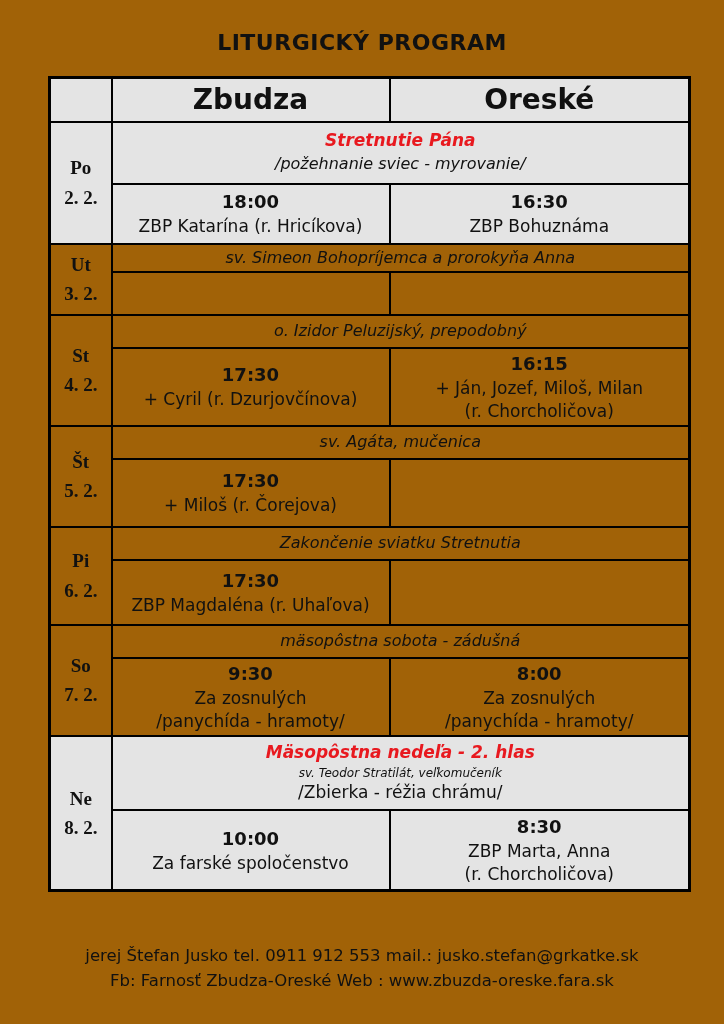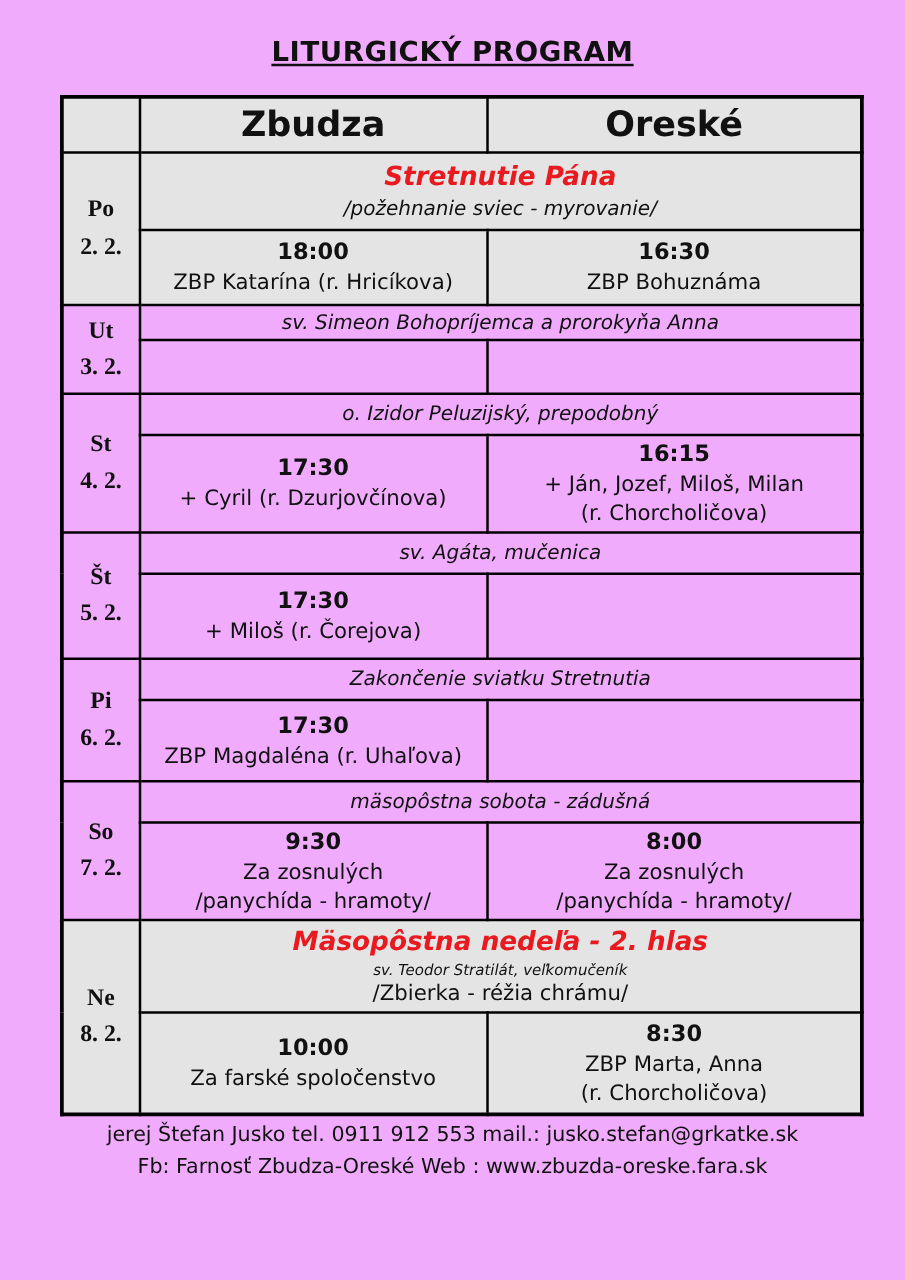--- a/index.html
+++ b/index.html
@@ -1,24 +1,23 @@
 <!DOCTYPE html>
 <html><head>
 <meta charset="utf-8">
 <style>
   html, body { margin: 0; padding: 0; background: #ffffff; }
   .page {
     position: relative;
     width: 724px;
     height: 1024px;
-    background: #f0abfc;
+    background: #a16207;
     font-family: "DejaVu Sans", sans-serif;
     color: #111111;
     overflow: hidden;
-    text-decoration: underline;
   }
   .title {
     margin-top: 30px;
     text-align: center;
     font-size: 22px;
     font-weight: bold;
     letter-spacing: 0.5px;
     color: #111111;
   }
   table.program {
@@ -47,33 +46,33 @@
     font-family: "Liberation Serif", "DejaVu Serif", serif;
     font-weight: bold;
     font-size: 19px;
     line-height: 1.55;
   }
   td.feast { font-size: 16px; }
   .feast-line { font-style: italic; font-size: 16px; line-height: 1.4; }
   .feast-title {
     font-style: italic;
     font-weight: bold;
-    font-size: 21px;
+    font-size: 17px;
     line-height: 1.4;
     color: #e8191f;
   }
   .feast-sub-small { font-style: italic; font-size: 12px; line-height: 1.35; }
   .feast-plain { font-style: normal; font-size: 17px; line-height: 1.35; }
   td.slot { font-size: 17px; margin-left: 16px; }
   .time { font-weight: bold; font-size: 18px; line-height: 1.45; }
   .line { font-size: 17px; line-height: 1.35; }
   .footer {
     position: absolute;
     left: 0;
-    top: 896px;
+    top: 944px;
     width: 724px;
     text-align: center;
     font-size: 16.5px;
     line-height: 1.5;
     color: #111111;
   }
 </style>
 </head>
 <body>
 

